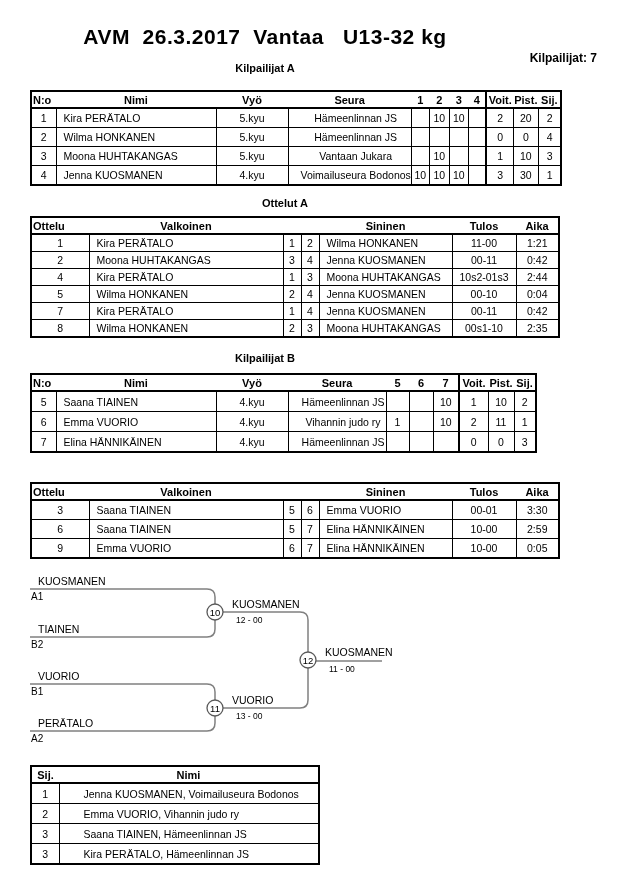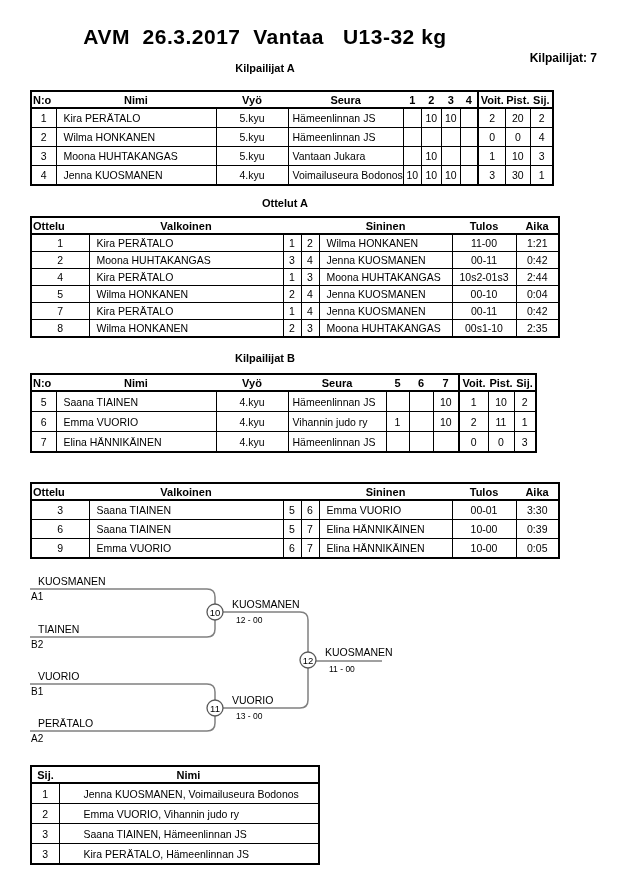--- a/index.html
+++ b/index.html
@@ -34,21 +34,21 @@
   .tbl th:first-child{text-align:left;padding-left:1px;}
   .tbl td{
     border:1px solid #000;padding:0;height:17px;white-space:nowrap;overflow:hidden;
     text-align:center;vertical-align:middle;
   }
   .poolA{left:30px;top:90px;}
   .poolB{left:30px;top:373px;}
   .poolA td{height:18px;}
   .poolB td{height:19px;}
   .poolA td:nth-child(2),.poolB td:nth-child(2){text-align:left;padding-left:7px;}
-  .poolA td:nth-child(4),.poolB td:nth-child(4){text-align:left;padding-left:4px;}
+  .poolA td:nth-child(4),.poolB td:nth-child(4){text-align:center;padding-left:12px;}
   .poolA th:nth-child(9),.poolA td:nth-child(9){border-left:2px solid #000;}
   .poolB th:nth-child(8),.poolB td:nth-child(8){border-left:2px solid #000;}
   .matchA{left:30px;top:216px;}
   .matchB{left:30px;top:482px;}
   .matchA td{height:16px;}
   .matchB td{height:18px;}
   .matchA td:nth-child(2),.matchB td:nth-child(2),
   .matchA td:nth-child(5),.matchB td:nth-child(5){text-align:left;padding-left:7px;}
   .resultsT{left:30px;top:765px;}
   .resultsT td{height:19px;}
@@ -337,21 +337,21 @@
           <td>00-01</td>
           <td>3:30</td>
         </tr>
         <tr>
           <td>6</td>
           <td>Saana TIAINEN</td>
           <td>5</td>
           <td>7</td>
           <td>Elina HÄNNIKÄINEN</td>
           <td>10-00</td>
-          <td>0:39</td>
+          <td>2:59</td>
         </tr>
         <tr>
           <td>9</td>
           <td>Emma VUORIO</td>
           <td>6</td>
           <td>7</td>
           <td>Elina HÄNNIKÄINEN</td>
           <td>10-00</td>
           <td>0:05</td>
         </tr>

